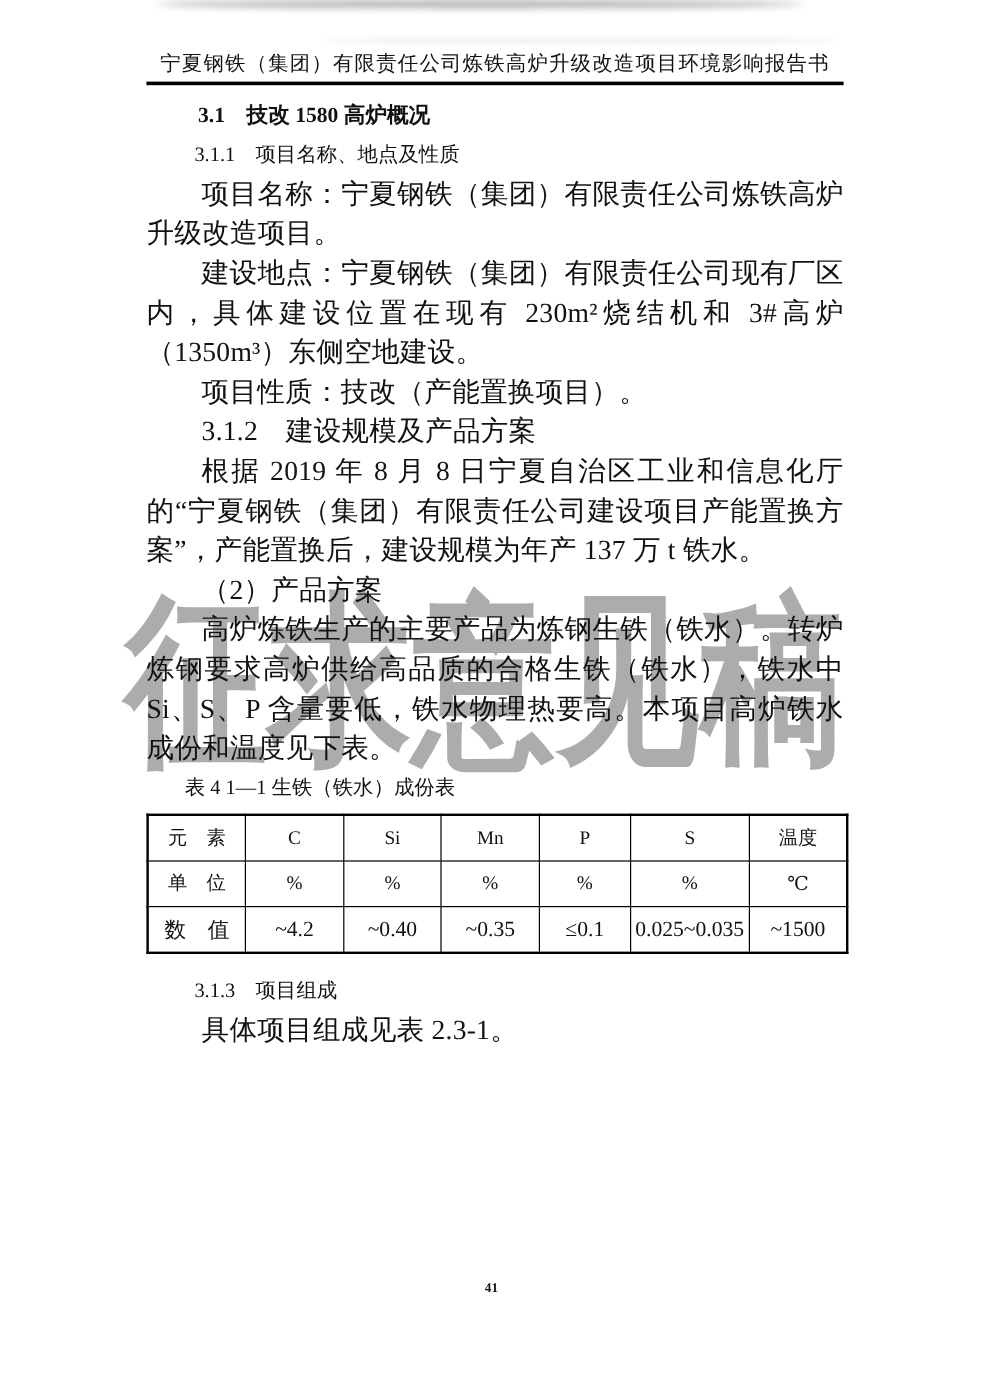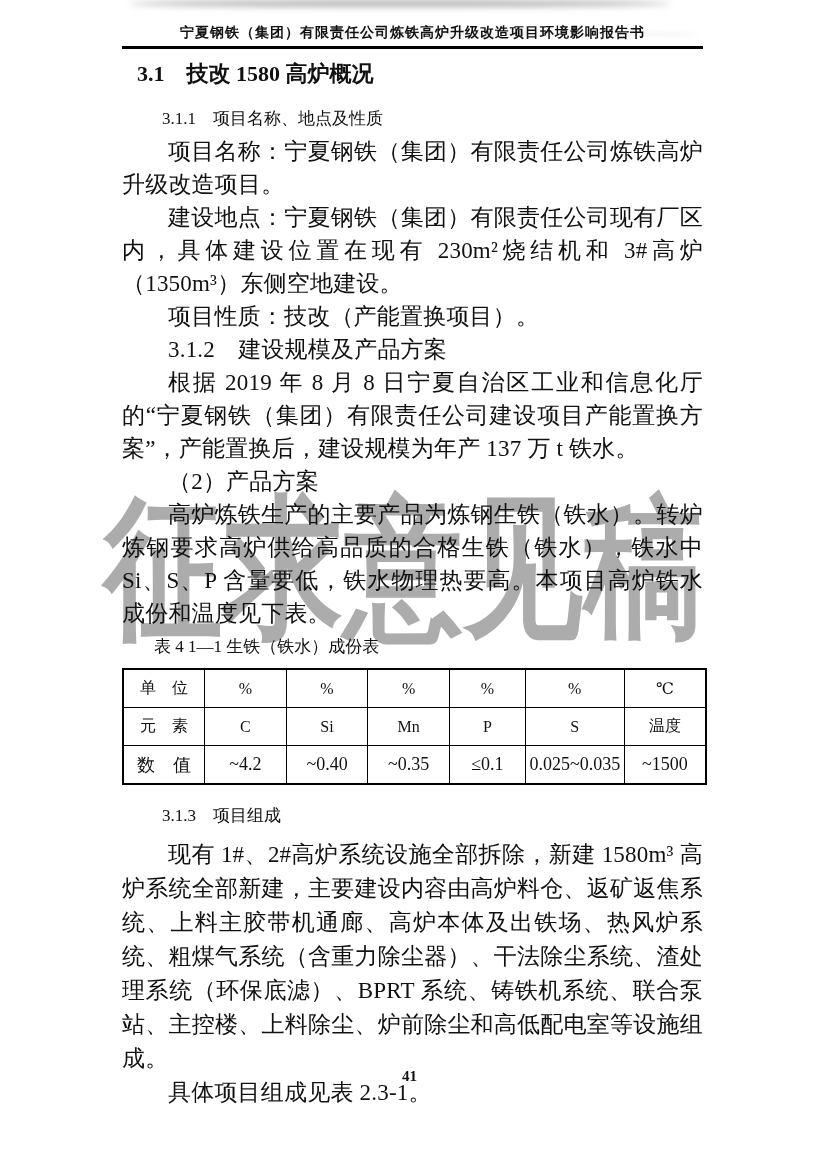--- a/index.html
+++ b/index.html
@@ -20,27 +20,27 @@
   .watermark{
     position:absolute;top:492px;left:104px;
     font-size:148px;font-weight:bold;line-height:1;
     letter-spacing:2px;white-space:nowrap;
     color:#9a9a9a;opacity:.82;
     transform:scale(.80,1.04);transform-origin:left top;
     z-index:1;pointer-events:none;
   }
   .content{position:relative;z-index:2;margin:0 116px 0 122px;}
   .doc-header{
-    margin-top:24px;text-align:center;
-    font-size:14px;font-weight:bold;letter-spacing:1px;
+    margin-top:41px;text-align:center;
+    font-size:17px;font-weight:normal;letter-spacing:1px;
     padding-bottom:4px;border-bottom:3px solid #000;
   }
   .h1{margin:26px 0 0 28px;font-size:23px;font-weight:bold;line-height:30px;}
-  .h2{margin:13px 0 0 15px;font-size:22px;font-weight:bold;line-height:24px;}
-  .h3{margin:16px 0 0 40px;font-size:17px;font-weight:normal;line-height:33px;}
+  .h2{margin:13px 0 0 43px;font-size:18px;font-weight:bold;line-height:24px;}
+  .h3{margin:4px 0 0 40px;font-size:17px;font-weight:normal;line-height:33px;}
   .para{
     margin:0;font-size:23px;line-height:33px;
     text-align:justify;text-indent:2em;letter-spacing:.2px;
   }
   .caption{font-size:17px;line-height:33px;padding-left:32px;}
   .caption .cap-title{}
   table.comp{
     width:585px;border-collapse:collapse;margin-top:5px;
     table-layout:fixed;
   }
@@ -49,21 +49,21 @@
     text-align:center;vertical-align:middle;
     font-size:16px;padding:0 2px;overflow:hidden;
   }
   table.comp{border:2px solid #000;}
   table.comp tr.values td{font-size:18px;}
   .h3-313{margin-top:14px;}
   .p-comp{margin-top:6px;line-height:34px;}
   .p-detail{}
   .page-number{
     position:absolute;top:1068px;left:0;width:100%;
-    text-align:center;font-size:15px;font-weight:bold;z-index:2;
+    text-align:center;font-size:11px;font-weight:bold;z-index:2;
   }
 </style>
 </head>
 <body>
 
 <div class="page">
 
   <div class="smudge-a"></div>
   <div class="smudge-b"></div>
 
@@ -95,50 +95,49 @@
         <col style="width:14%">
           <col style="width:14%">
           <col style="width:14%">
         <col style="width:14%">
           <col style="width:13%">
           <col style="width:17%">
         <col style="width:14%">
       </colgroup>
       <tbody>
         <tr>
+          <td>元　素</td>
+          <td>C</td>
+          <td>Si</td>
+          <td>Mn</td>
+          <td>P</td>
+          <td>S</td>
+          <td>温度</td>
+        </tr>
+        <tr>
           <td>单　位</td>
           <td>%</td>
           <td>%</td>
           <td>%</td>
           <td>%</td>
           <td>%</td>
           <td>℃</td>
-        </tr>
-        <tr>
-          <td>元　素</td>
-          <td>C</td>
-          <td>Si</td>
-          <td>Mn</td>
-          <td>P</td>
-          <td>S</td>
-          <td>温度</td>
         </tr>
         <tr class="values">
           <td>数　值</td>
           <td>~4.2</td>
           <td>~0.40</td>
           <td>~0.35</td>
           <td>≤0.1</td>
           <td>0.025~0.035</td>
           <td>~1500</td>
         </tr>
       </tbody>
     </table>
 
     <div class="h3 h3-313">3.1.3　项目组成</div>
-    <p class="para p-comp">现有 1#、2#高炉系统设施全部拆除，新建 1580m³ 高炉系统全部新建，主要建设内容由高炉料仓、返矿返焦系统、上料主胶带机通廊、高炉本体及出铁场、热风炉系统、粗煤气系统（含重力除尘器）、干法除尘系统、渣处理系统（环保底滤）、BPRT 系统、铸铁机系统、联合泵站、主控楼、上料除尘、炉前除尘和高低配电室等设施组成。</p>
     <p class="para p-detail">具体项目组成见表 2.3-1。</p>
 
   </div>
 
   <div class="page-number">41</div>
 
 </div>
 
 </body></html>

